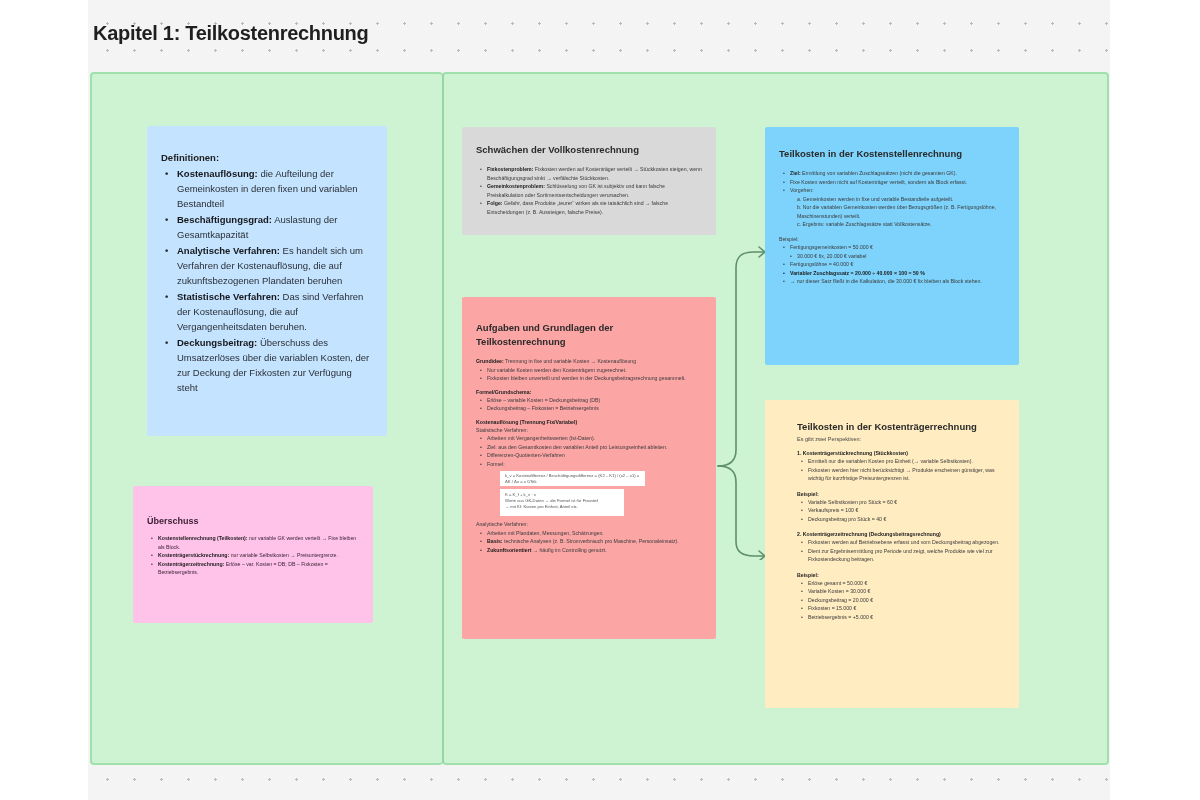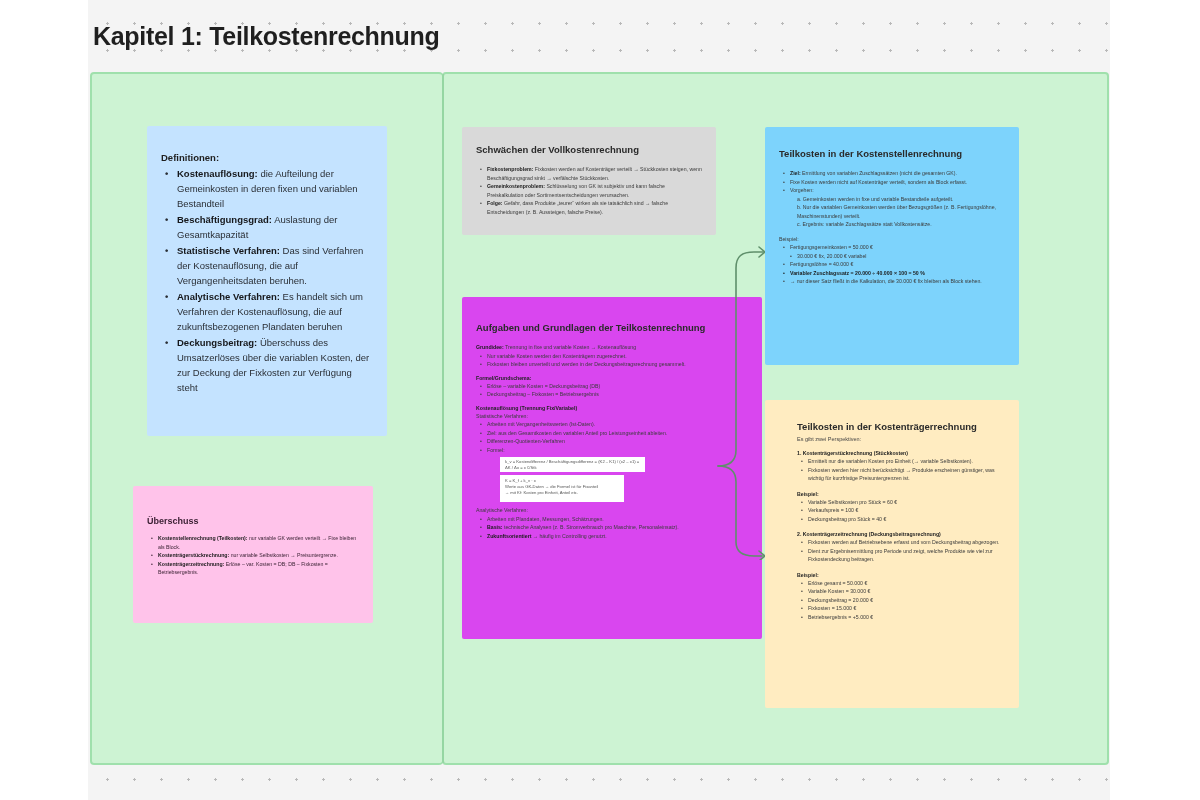--- a/index.html
+++ b/index.html
@@ -9,35 +9,35 @@
   .canvas {
     position: absolute; left: 88px; top: 0; width: 1022px; height: 800px;
     background-color: #f4f4f4;
     background-image: radial-gradient(circle, #b9b9b9 1px, transparent 1.3px);
     background-size: 27px 27px;
     background-position: 6px 10px;
   }
 
   .page-title {
     position: absolute; left: 93px; top: 22px;
-    font-size: 25px; font-weight: 700; letter-spacing: -0.3px; color: #1f1f1f;
+    font-size: 20px; font-weight: 700; letter-spacing: -0.3px; color: #1f1f1f;
   }
 
   .section {
     position: absolute; top: 72px; height: 693px;
     background: #cdf3d3; border: 2px solid #9fe0ac; border-radius: 4px;
   }
   .section-left { left: 90px; width: 353px; border-right-width: 1px; }
   .section-right { left: 442px; width: 667px; border-left-width: 2px; border-left-color: #95d6a2; }
 
   .card { position: absolute; border-radius: 2px; padding: 16px 14px; overflow: hidden; }
   .card-blue { left: 147px; top: 126px; width: 240px; height: 310px; background: #c4e3ff; }
   .card-pink { left: 133px; top: 486px; width: 240px; height: 137px; background: #ffc3ea; }
   .card-gray1 { left: 462px; top: 127px; width: 254px; height: 108px; background: #d9d9d9; }
-  .card-gray2 { left: 462px; top: 297px; width: 300px; height: 342px; background: #d946ef; }
+  .card-gray2 { left: 462px; top: 297px; width: 254px; height: 342px; background: #fca5a5; }
   .card-yellow1 { left: 765px; top: 127px; width: 254px; height: 238px; background: #7dd3fc; }
   .card-yellow2 { left: 765px; top: 400px; width: 254px; height: 308px; background: #ffecc1; padding-left: 32px; }
 
   .blue-title { font-size: 9.5px; font-weight: 700; margin-top: 10px; margin-bottom: 3px; }
   .blue-list { list-style: none; padding-left: 4px; }
   .blue-list li { font-size: 9.5px; line-height: 15px; position: relative; padding-left: 12px; margin-bottom: 1px; color: #2a2f36; }
   .blue-list li::before { content: "•"; position: absolute; left: 0; font-weight: 700; }
   .blue-list b { color: #16181c; }
 
   .h-title { font-size: 9.5px; font-weight: 700; color: #2a2a2a; margin-bottom: 8px; line-height: 14px; }
@@ -70,22 +70,22 @@
 <div class="page-title">Kapitel 1: Teilkostenrechnung</div>
 
 <div class="section section-left"></div>
 <div class="section section-right"></div>
 
 <div class="card card-blue">
   <div class="blue-title">Definitionen:</div>
   <ul class="blue-list">
     <li><b>Kostenauflösung:</b><span> die Aufteilung der Gemeinkosten in deren fixen und variablen Bestandteil</span></li>
     <li><b>Beschäftigungsgrad:</b><span> Auslastung der Gesamtkapazität</span></li>
+    <li><b>Analytische Verfahren:</b><span> Es handelt sich um Verfahren der Kostenauflösung, die auf zukunftsbezogenen Plandaten beruhen</span></li>
     <li><b>Statistische Verfahren:</b><span> Das sind Verfahren der Kostenauflösung, die auf Vergangenheitsdaten beruhen.</span></li>
-    <li><b>Analytische Verfahren:</b><span> Es handelt sich um Verfahren der Kostenauflösung, die auf zukunftsbezogenen Plandaten beruhen</span></li>
     <li><b>Deckungsbeitrag:</b><span> Überschuss des Umsatzerlöses über die variablen Kosten, der zur Deckung der Fixkosten zur Verfügung steht</span></li>
   </ul>
 </div>
 
 <div class="card card-pink">
   <div class="pink-title">Überschuss</div>
   <ul class="small-list pink-list">
     <li><b>Kostenstellenrechnung (Teilkosten):</b><span> nur variable GK werden verteilt → Fixe bleiben als Block.</span></li>
     <li><b>Kostenträgerstückrechnung:</b><span> nur variable Selbstkosten → Preisuntergrenze.</span></li>
     <li><b>Kostenträgerzeitrechnung:</b><span> Erlöse – var. Kosten = DB; DB – Fixkosten = Betriebsergebnis.</span></li>

